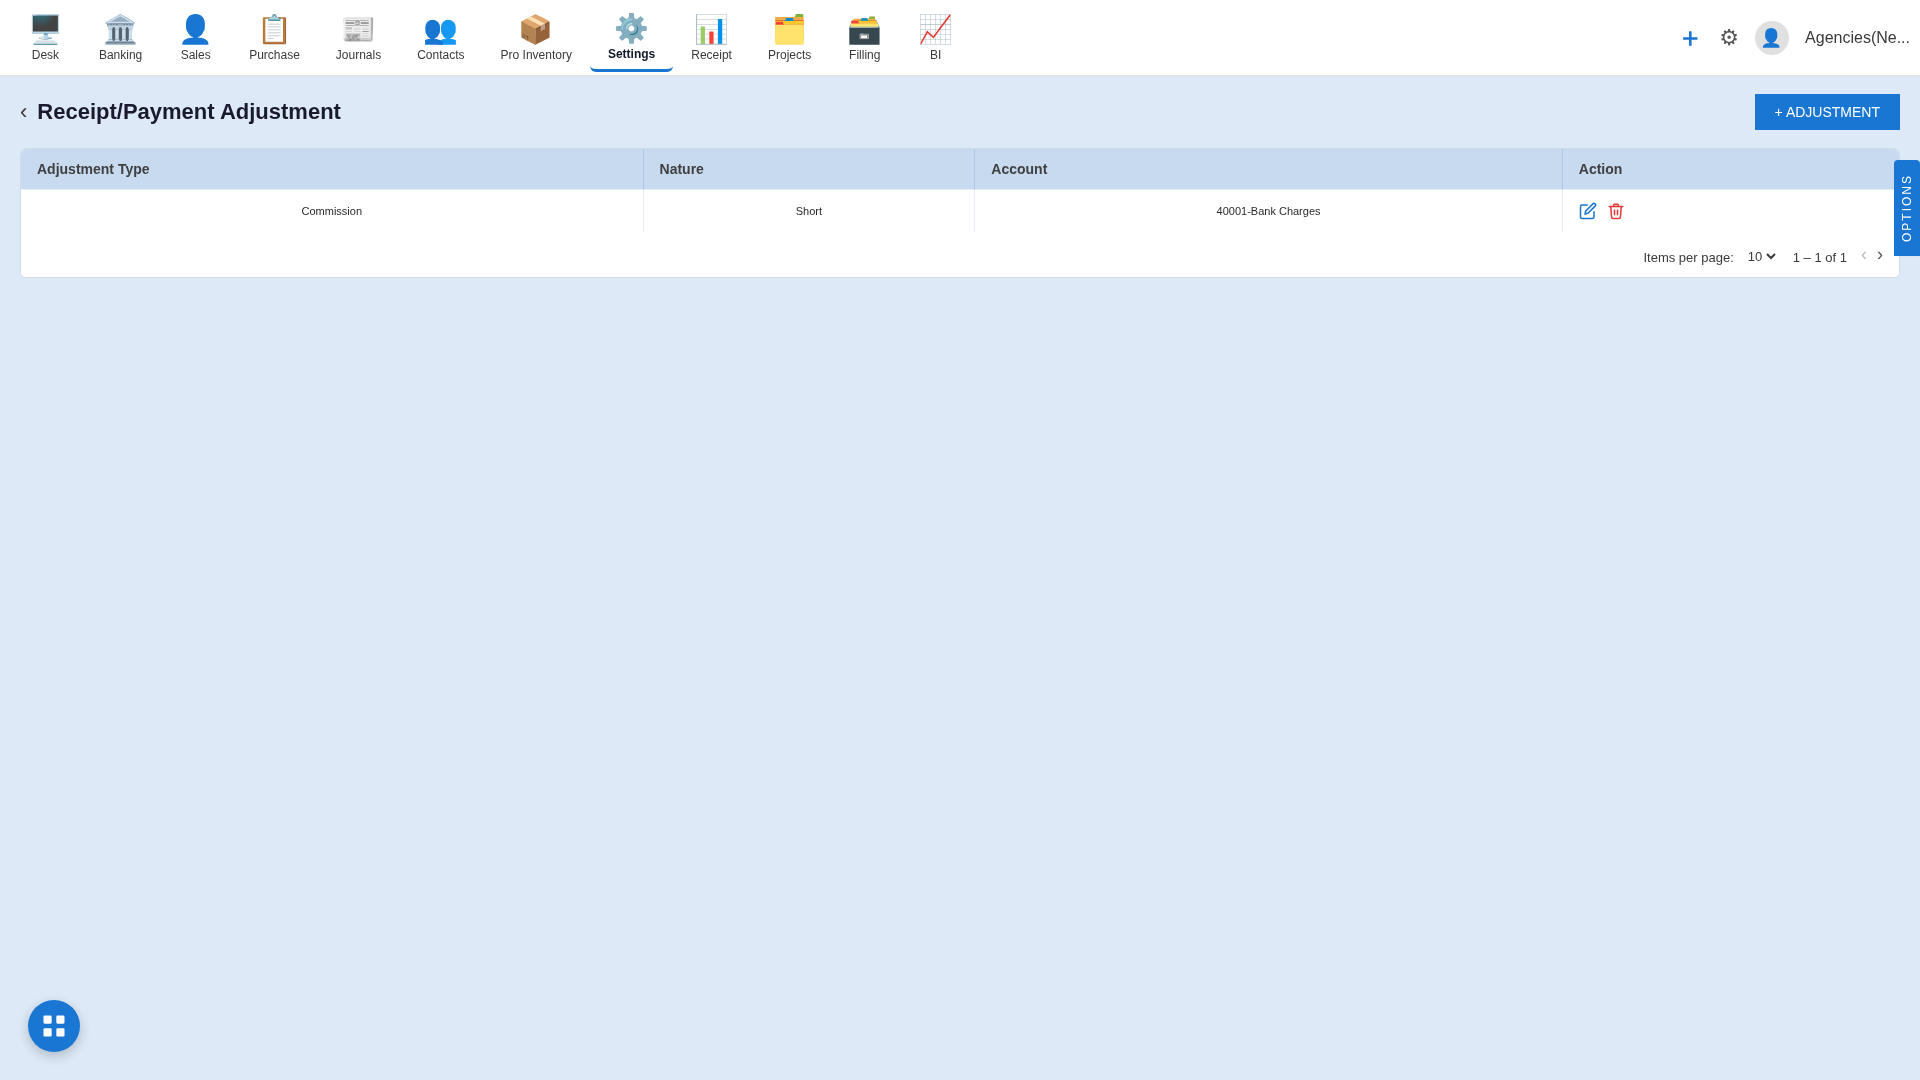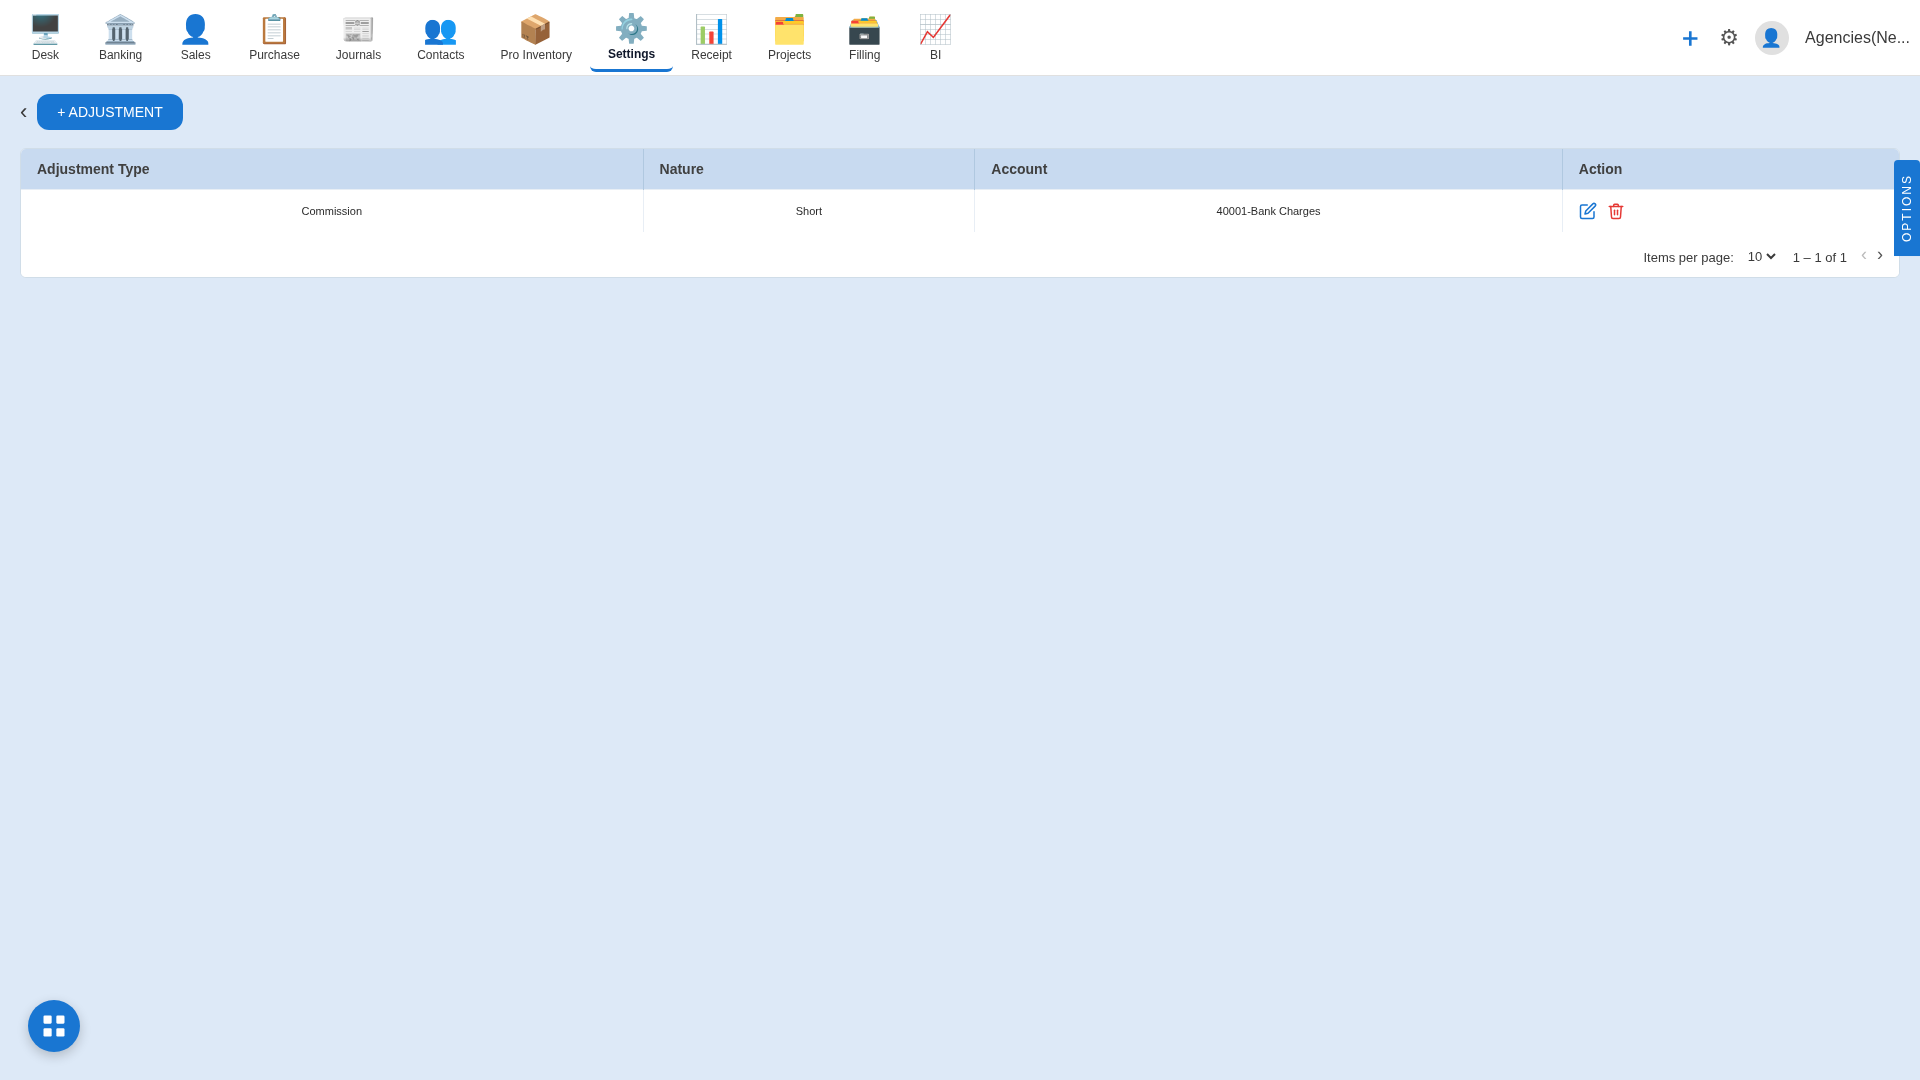--- a/index.html
+++ b/index.html
@@ -126,21 +126,21 @@
     .page-title {
       font-size: 22px;
       font-weight: bold;
       color: #1a1a2e;
       flex: 1;
     }
     .add-adjustment-btn {
       background: #1976d2;
       color: #fff;
       border: none;
-      border-radius: 12px;
+      border-radius: 0;
       padding: 10px 20px;
       font-size: 14px;
       cursor: pointer;
       display: flex;
       align-items: center;
       gap: 6px;
       font-weight: 500;
     }
 
     
@@ -318,20 +318,21 @@
     <span class="agency-label">Agencies(Ne...</span>
   </div>
 </nav>
 
 <div class="options-tab">OPTIONS</div>
 
 <div class="main-content">
 
   <div class="page-header">
     <button class="back-btn" title="Go back">‹</button>
+    <h1 class="page-title">Receipt/Payment Adjustment</h1>
     <button class="add-adjustment-btn">+ ADJUSTMENT</button>
   </div>
 
   <div class="table-container">
     <table>
       <thead>
         <tr>
           <th>Adjustment Type</th>
           <th>Nature</th>
           <th>Account</th>

